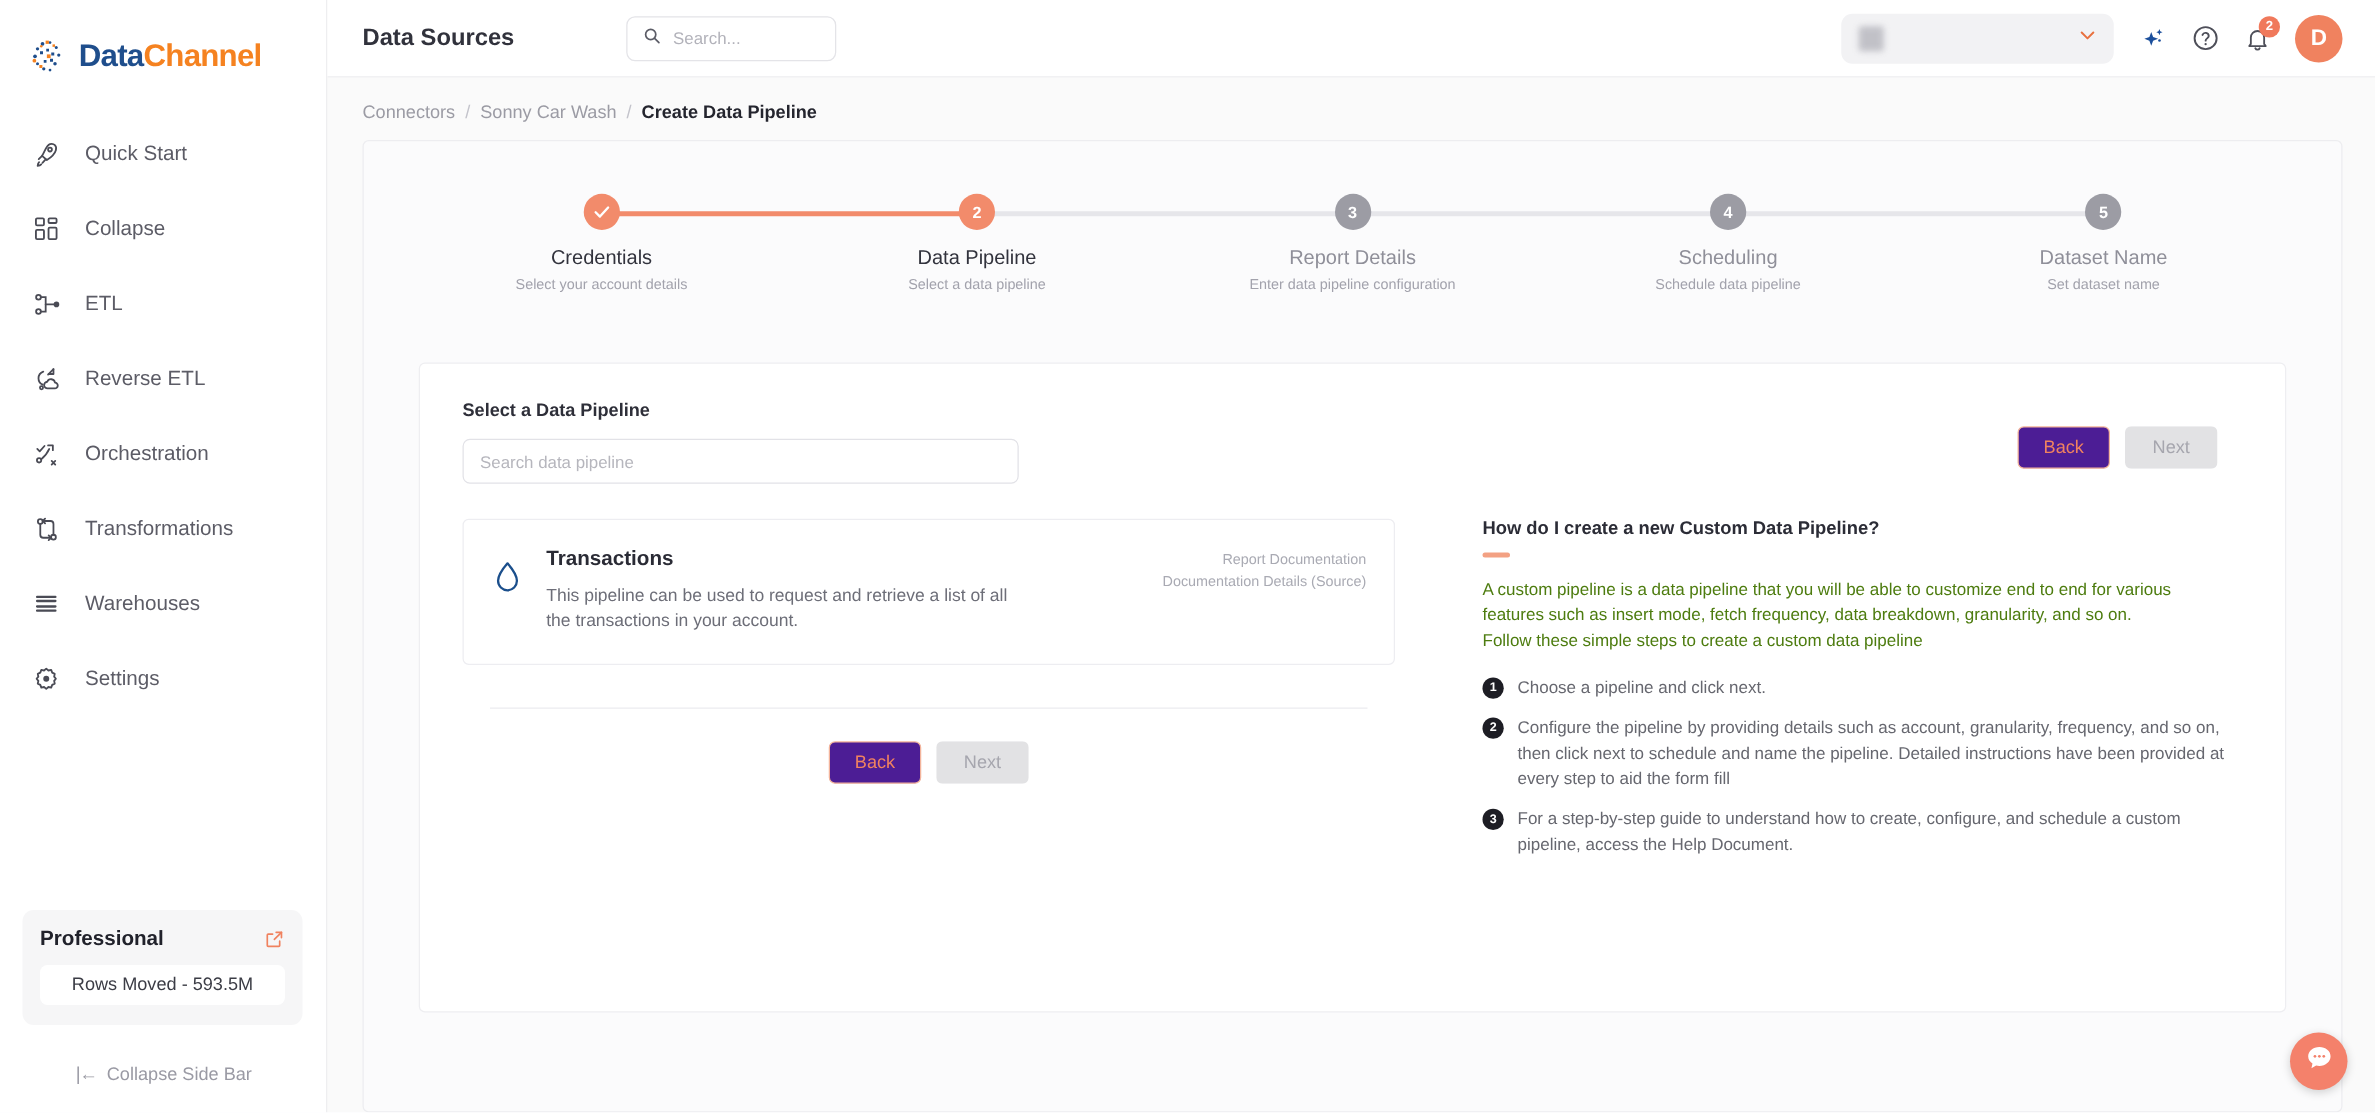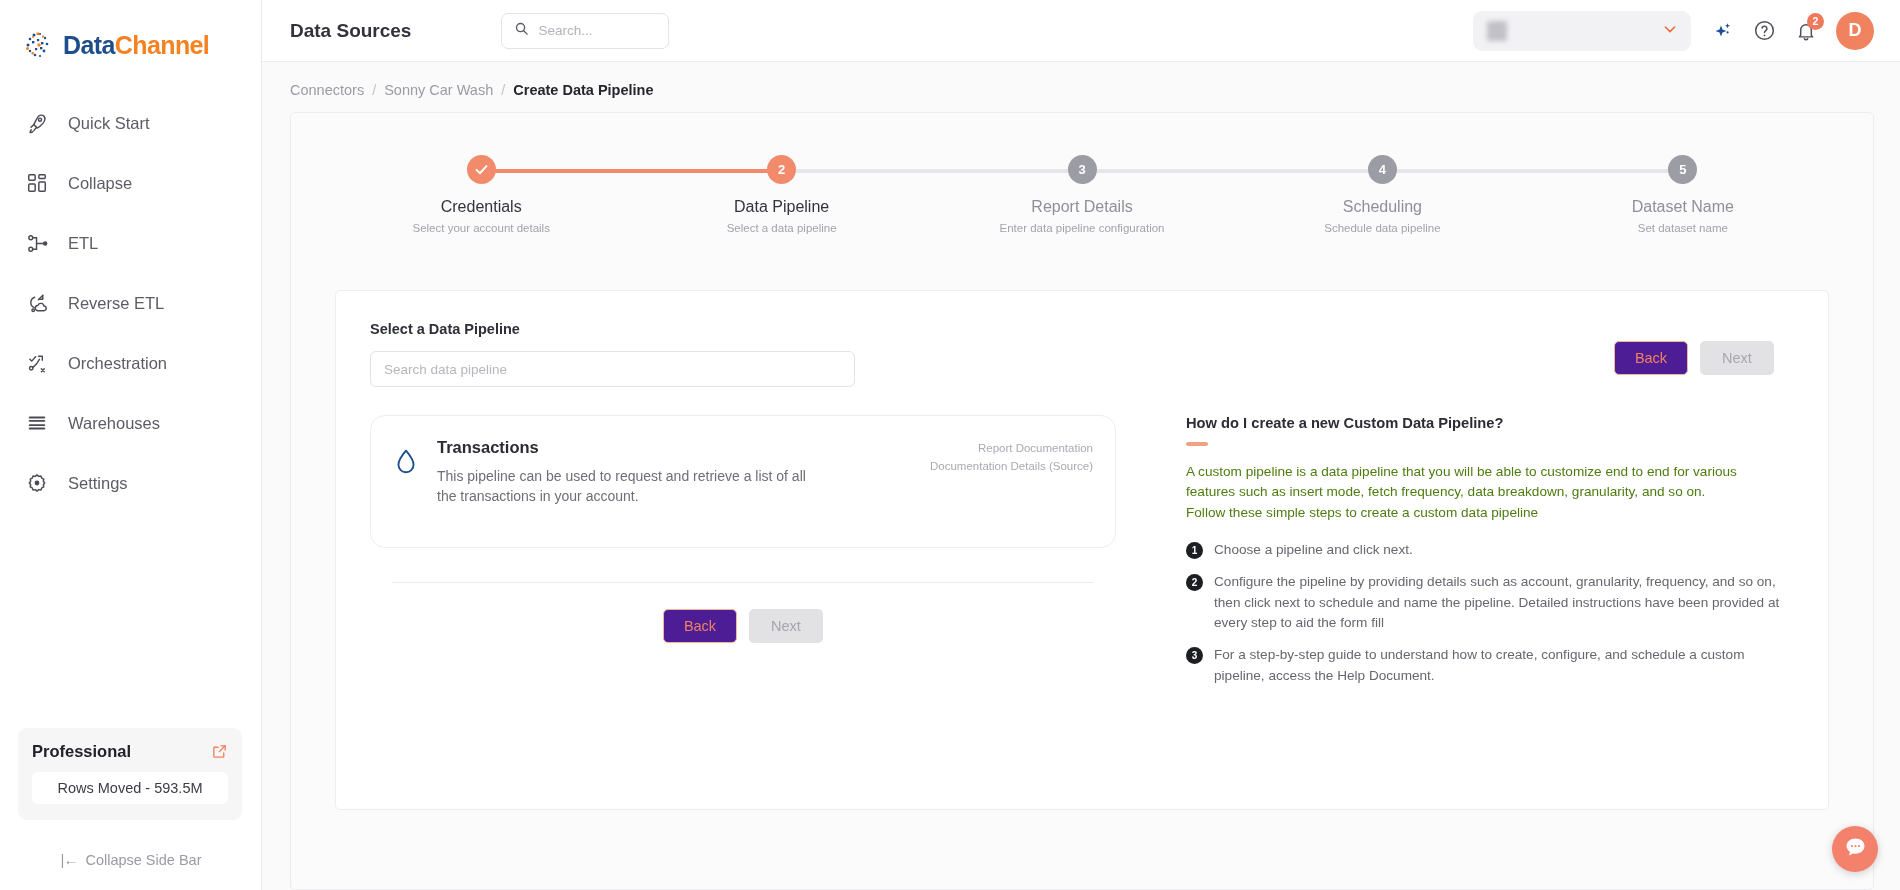--- a/index.html
+++ b/index.html
@@ -146,41 +146,41 @@
   .card {
     margin: 56px 44px 0 44px; background: #ffffff;
     border: 1px solid #eeeef1; border-radius: 5px;
     height: 520px; padding: 30px 34px 0 34px;
     display: flex; flex-direction: column;
   }
   .card-row { display: flex; align-items: flex-start; }
   .card-left { flex: 1; min-width:0; }
   .sect-label { font-size: 14.5px; font-weight: 700; color: #2e2f39; }
   .pipe-search {
-    margin-top: 14px; width: 485px; height: 36px;
+    margin-top: 14px; width: 445px; height: 36px;
     border: 1px solid #e2e2e7; border-radius: 6px; background: #fff;
     padding: 0 13px; font-size: 13.5px; color: #4d4d58;
     outline: none; font-family: inherit;
   }
   .pipe-search::placeholder { color: #b6b6bd; }
 
   .top-btns { display: flex; gap: 12px; margin-top: 20px; padding-right: 20px; }
   .btn {
     height: 34px; min-width: 74px; padding: 0 18px; border-radius: 5px;
     font-size: 14.5px; font-family: inherit; cursor: pointer; border: 1px solid transparent;
     display:flex; align-items:center; justify-content:center;
   }
   .btn-back { background: #4c1d95; border-color: #f3b49b; color: #f0825f; }
   .btn-next { background: #e2e2e4; color: #a6a6ae; cursor: not-allowed; }
 
   .body-row { display: flex; gap: 0; margin-top: 28px; flex: 1; min-height:0; }
   .pipes-col { width: 760px; flex: 0 0 760px; padding-right: 14px; }
   .pipe-card {
-    border: 1px solid #ededf1; border-radius: 15px; background: #fff;
-    padding: 22px 22px 40px 22px; display: flex; gap: 18px; cursor: pointer;
+    border: 1px solid #ededf1; border-radius: 5px; background: #fff;
+    padding: 22px 22px 24px 22px; display: flex; gap: 18px; cursor: pointer;
   }
   .drop-ico { flex: 0 0 26px; padding-top: 10px; }
   .pipe-body { flex: 1; min-width:0; }
   .pipe-name { font-size: 16.5px; font-weight: 700; color: #2a2b35; }
   .pipe-desc { margin-top: 10px; font-size: 14px; color: #6d6e78; line-height: 1.42; max-width: 390px; }
   .pipe-links { text-align: right; font-size: 11.5px; color: #a9aab3; line-height: 1.55; padding-top: 2px; }
   .pipe-links a { color: #a9aab3; text-decoration: none; display:block; cursor:pointer; }
 
   .divider { height: 1px; background: #ececf0; margin: 34px 22px 0 22px; }
   .bottom-btns { display: flex; gap: 12px; justify-content: center; margin-top: 26px; }
@@ -304,20 +304,33 @@
             <path d="M4 7.5 6 9.5 10 5"></path>
             <circle cx="5.5" cy="17" r="1.8"></circle>
             <path d="M7.3 16C10 14 12 12 14 7.5"></path>
             <path d="M13 4.5h4v4"></path>
             <path d="M16 17.5l3 3M19 17.5l-3 3"></path>
           </svg>
         </span>
         <span>Orchestration</span>
       </a>
 
+      <a class="nav-item">
+        <span class="nav-ico">
+          <svg width="23" height="23" viewBox="0 0 24 24" fill="none" stroke="#4a4b55" stroke-width="1.5" stroke-linecap="round" stroke-linejoin="round">
+            <circle cx="6.5" cy="5.5" r="2"></circle>
+            <circle cx="17.5" cy="18.5" r="2"></circle>
+            <path d="M6.5 7.5v9a2.5 2.5 0 0 0 2.5 2.5h6.5"></path>
+            <path d="M17.5 16.5v-9A2.5 2.5 0 0 0 15 5H8.5"></path>
+            <path d="M10.5 3 8.5 5l2 2"></path>
+              <path d="M13.5 21l2-2-2-2"></path>
+          </svg>
+        </span>
+        <span>Transformations</span>
+      </a>
 
       <a class="nav-item">
         <span class="nav-ico">
           <svg width="22" height="22" viewBox="0 0 24 24" fill="none" stroke="#4a4b55" stroke-width="2" stroke-linecap="round">
             <path d="M4 6h16"></path>
               <path d="M4 9.6h16"></path>
             <path d="M4 14.4h16"></path>
               <path d="M4 18h16"></path>
           </svg>
         </span>

